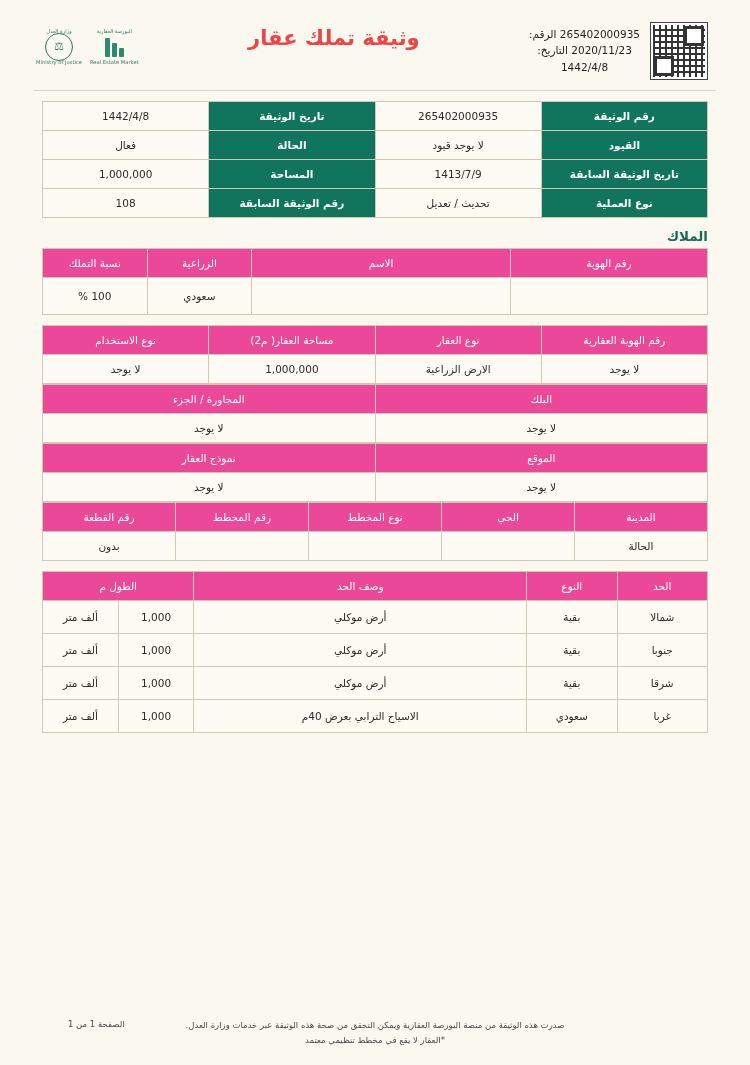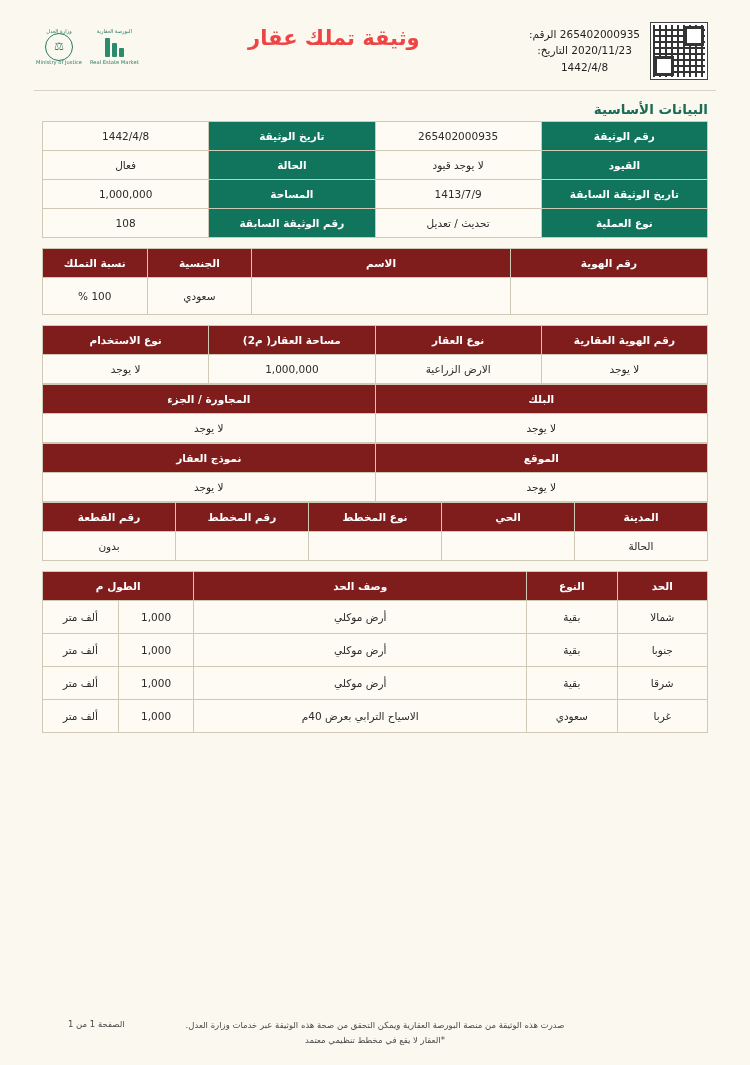--- a/index.html
+++ b/index.html
@@ -115,23 +115,23 @@
   td,th{
     border:1px solid #cfc9b6;
     padding:5px 6px;
     text-align:center;
     vertical-align:middle;
     height:18px;
     background:#fdfbf3;
     color:#2a2a2a;
   }
   th{
-    background:#7f1d1d;
+    background:#ec4899;
     color:#ffffff;
-    font-weight:bold;
+    font-weight:normal;
   }
   td.lbl{
     background:#11745d;
     color:#fff;
     font-weight:bold;
     text-align:center;
   }
   
   .t-basic td{width:25%;}
   
@@ -231,21 +231,20 @@
           <span class="emblem">⚖</span>
         </div>
         <div>Ministry of Justice</div>
       </div>
     </div>
   </div>
 
   <hr class="hr">
 
   <div class="section">
-    <div class="section-title">البيانات الأساسية</div>
     <table class="t-basic">
       <tbody>
         <tr>
           <td class="lbl">رقم الوثيقة</td>
           <td>265402000935</td>
           <td class="lbl">تاريخ الوثيقة</td>
           <td>1442/4/8</td>
         </tr>
         <tr>
           <td class="lbl">القيود</td>
@@ -263,26 +262,27 @@
           <td class="lbl">نوع العملية</td>
           <td>تحديث / تعديل</td>
           <td class="lbl">رقم الوثيقة السابقة</td>
           <td>108</td>
         </tr>
       </tbody>
     </table>
   </div>
 
   <div class="section">
+    <div class="section-title">الملاك</div>
     <table class="t-owners">
       <thead>
         <tr>
           <th>رقم الهوية</th>
           <th>الاسم</th>
-          <th>الجنسية</th>
+          <th>الزراعية</th>
           <th>نسبة التملك</th>
         </tr>
       </thead>
       <tbody>
         <tr>
           <td></td>
           <td></td>
           <td>سعودي</td>
           <td>100 %</td>
         </tr>

